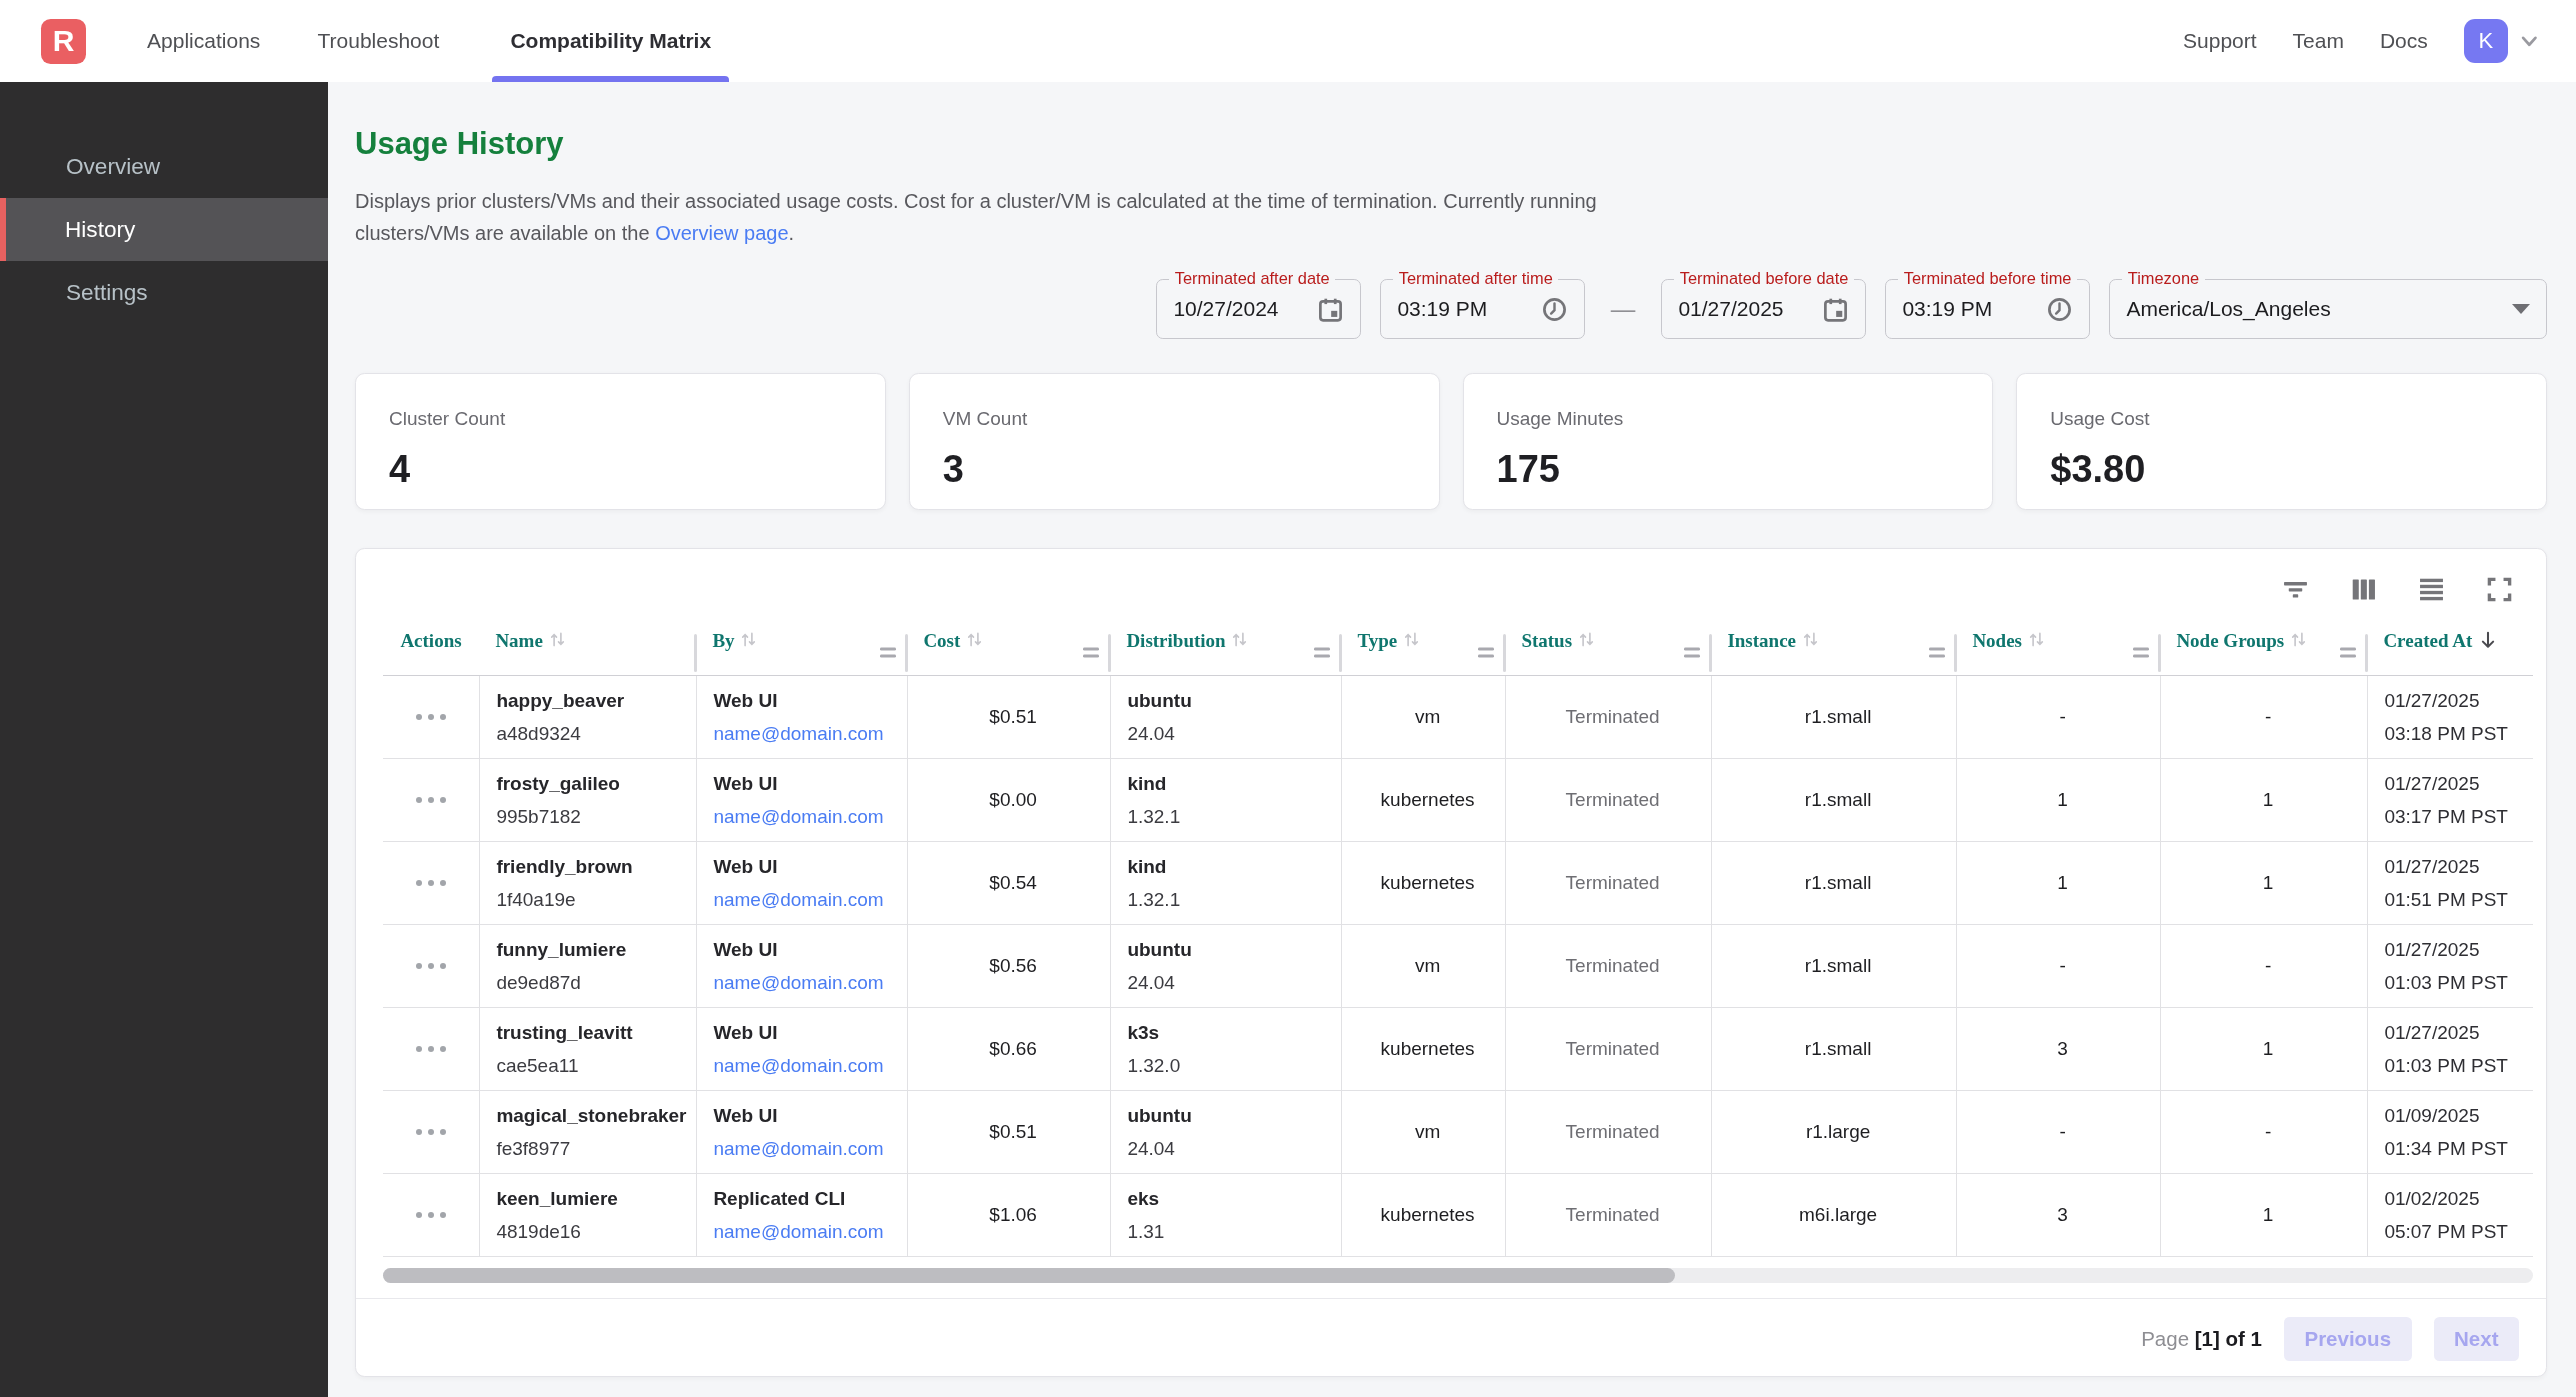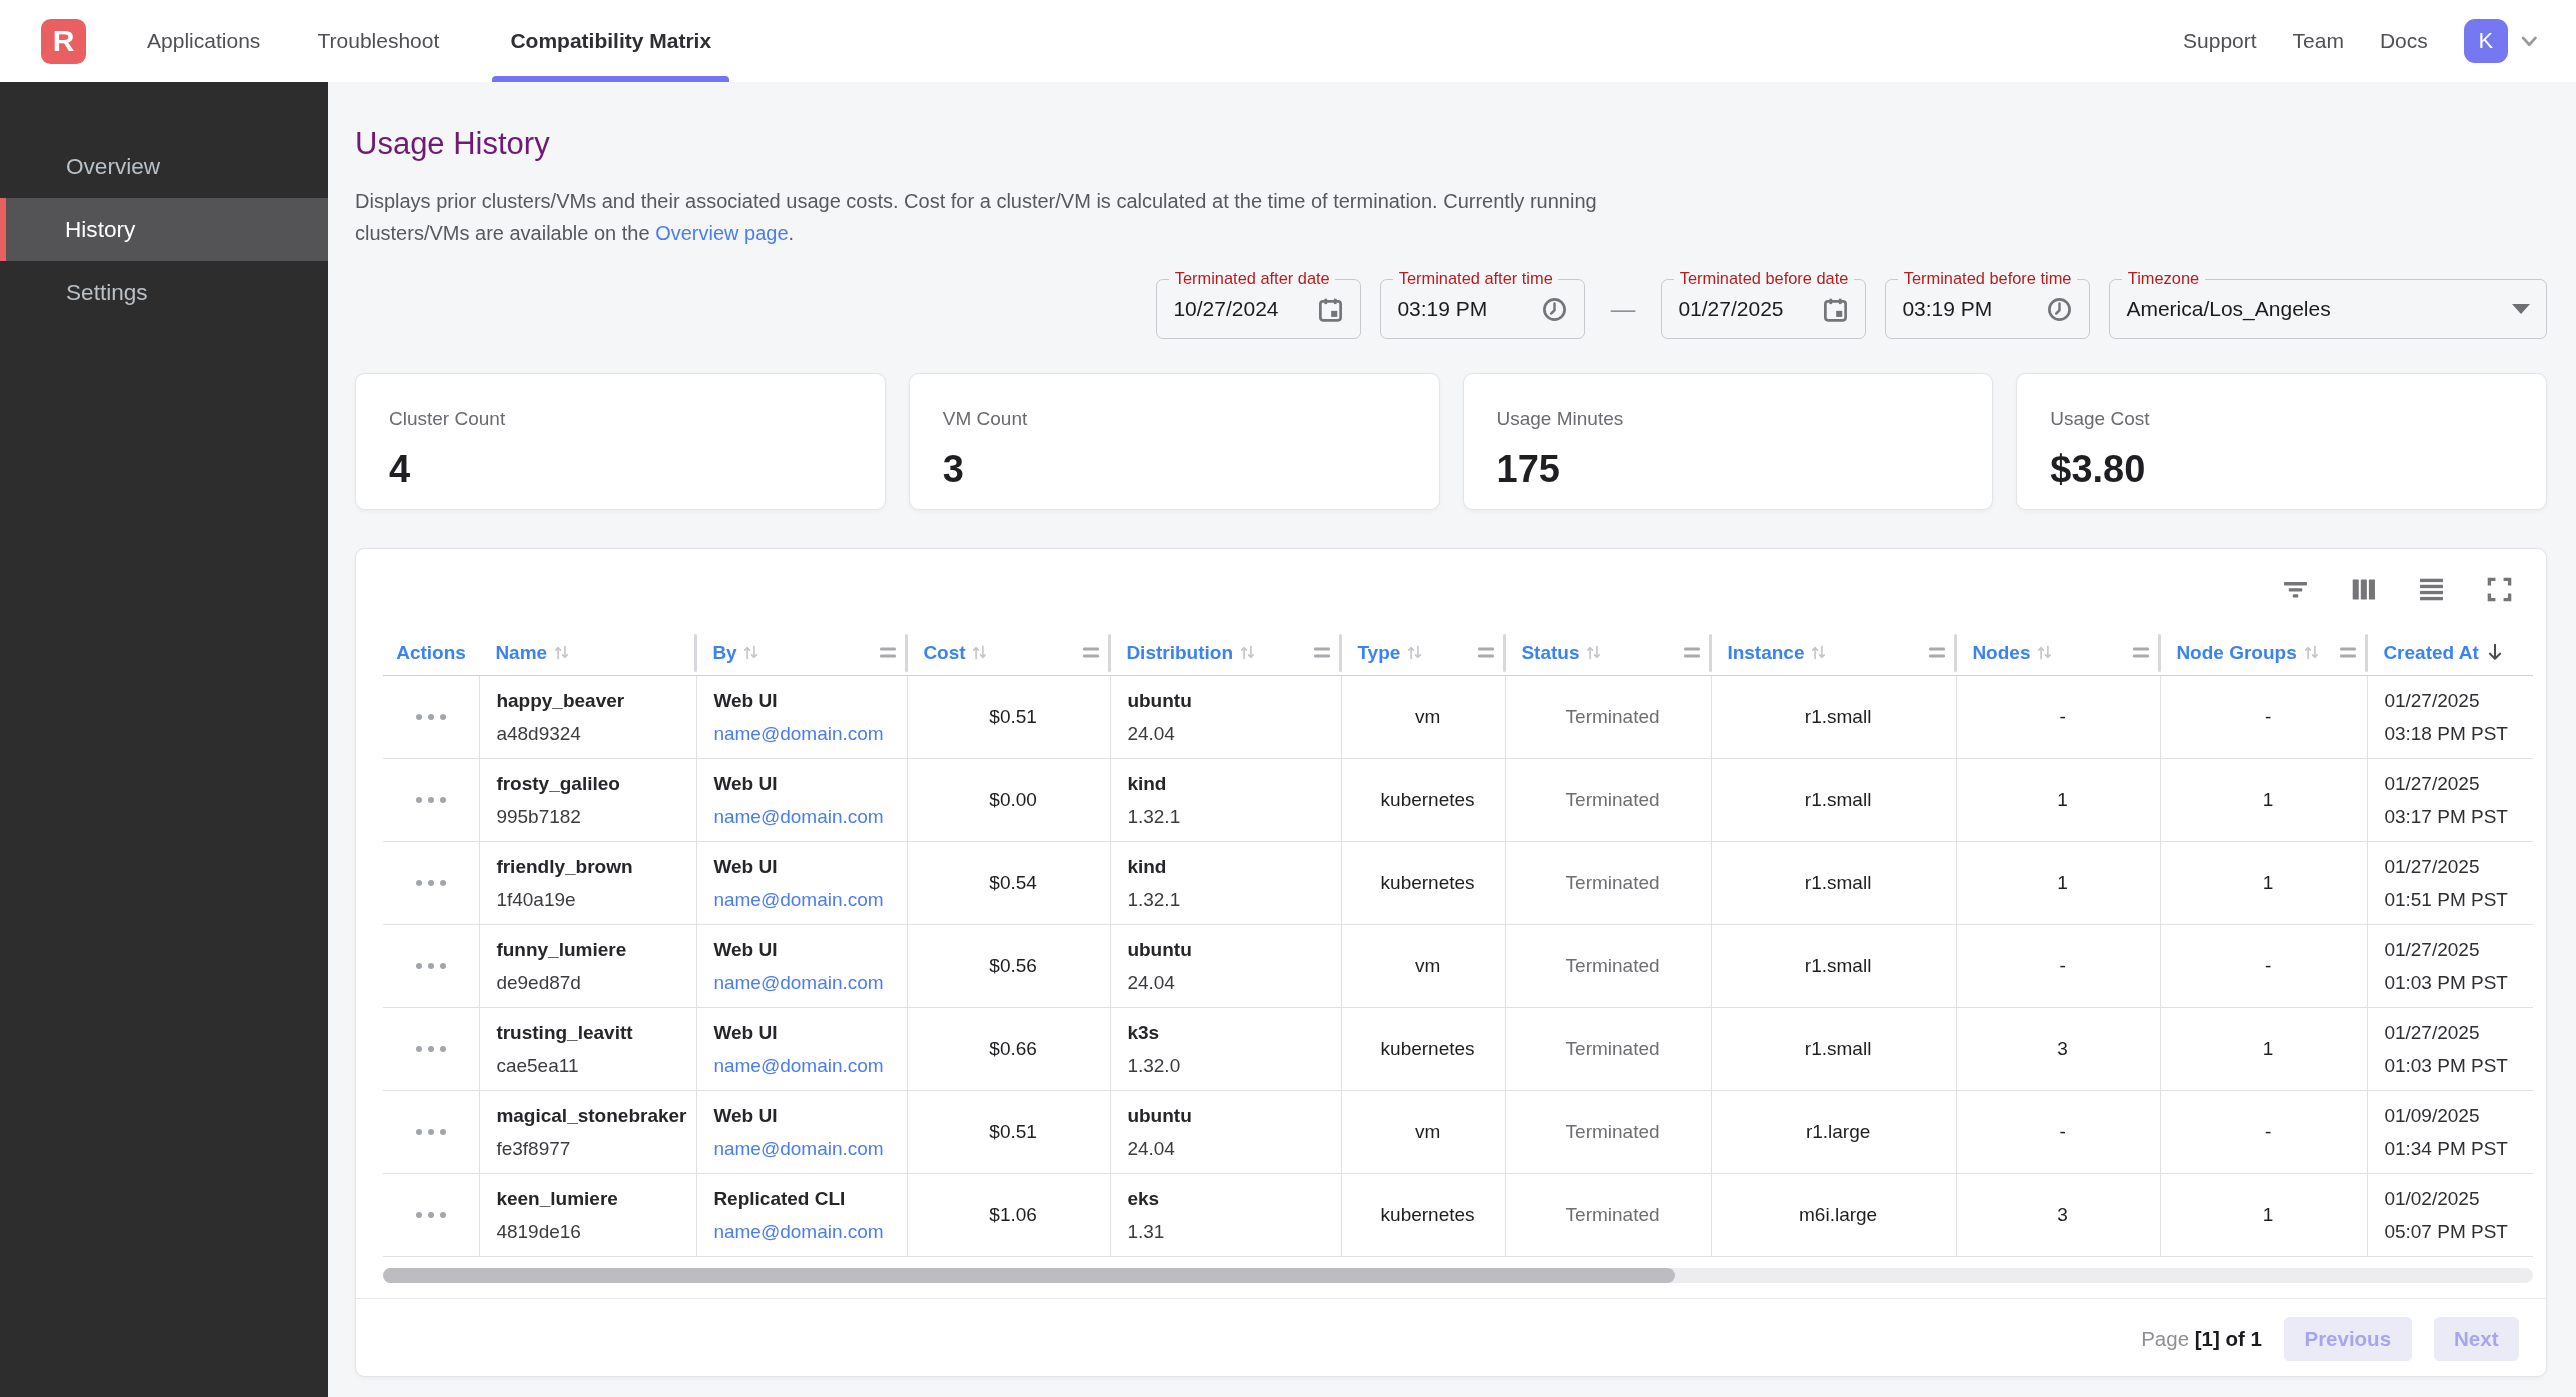--- a/index.html
+++ b/index.html
@@ -21,21 +21,21 @@
   .avatar{width:44px;height:44px;border-radius:11px;background:#7678f2;color:#fff;font-size:22px;
           display:flex;align-items:center;justify-content:center;cursor:pointer;}
 
   
   .bodyrow{display:flex;height:1315px;}
   .sidebar{width:328px;background:#2e2d2e;flex:0 0 auto;padding-top:53px;}
   .side-item{height:63px;display:flex;align-items:center;padding-left:66px;font-size:22.6px;color:#b7c1c7;cursor:pointer;}
   .side-item.active{background:#545356;color:#fff;border-left:6.8px solid #e76160;padding-left:59px;}
   .main{flex:1;padding:0 29px 0 27px;}
 
-  .page-title{font-size:31px;font-weight:400;color:#701a75;margin:44px 0 0 0;}
+  .page-title{font-size:31px;font-weight:700;color:#15803d;margin:44px 0 0 0;}
   .page-desc{font-size:20px;line-height:32px;color:#58585d;margin-top:23px;width:1306px;}
   .desc-link{color:#4a7cf3;cursor:pointer;}
 
   
   .filters{display:flex;justify-content:flex-end;align-items:center;gap:19px;margin-top:30px;height:60px;}
   .field{position:relative;height:60px;border:1.4px solid #c7c7cd;border-radius:6.8px;background:transparent;
          display:flex;align-items:center;padding:0 16.4px;cursor:pointer;}
   .field .flabel{position:absolute;top:-11px;left:12.3px;background:#f5f6f8;padding:0 5.5px;font-size:16.4px;color:#b91c1c;white-space:nowrap;}
   .field .fvalue{font-size:21px;color:#1c1c1f;flex:1;white-space:nowrap;}
   .f-date{width:205px;} .f-time{width:205px;} .f-tz{width:438px;}
@@ -50,21 +50,21 @@
   .stat .slabel{font-size:19px;color:#6a6a70;}
   .stat .svalue{font-size:38px;font-weight:700;color:#1f1f23;margin-top:18px;}
 
   
   .tablecard{margin-top:38px;height:829px;position:relative;}
   .toolbar{height:81px;display:flex;align-items:center;justify-content:flex-end;gap:37px;padding-right:31px;}
   .tbicon{width:31px;height:31px;display:flex;align-items:center;justify-content:center;cursor:pointer;}
 
   .grid{width:2150px;margin-left:27px;font-size:19px;}
   .thead{display:flex;height:46px;align-items:center;border-bottom:0.7px solid #d0d0d5;}
-  .th{position:relative;display:flex;align-items:center;height:100%;font-weight:700;color:#3b82f6;padding-left:16.4px;}
+  .th{position:relative;display:flex;align-items:flex-start;height:100%;font-weight:700;color:#0f766e;padding-left:16.4px;font-family:Liberation Serif, serif;}
   .th.center{justify-content:center;padding-left:0;}
   .th .sep{position:absolute;left:-2.1px;top:4.1px;width:3.4px;height:38px;border-radius:2.1px;background:#d8d8dc;}
   .menu-ic{position:absolute;right:11px;top:50%;transform:translateY(-50%);display:flex;flex-direction:column;gap:4.1px;cursor:pointer;}
   .menu-ic i{display:block;width:16.4px;height:3.4px;border-radius:1.4px;background:#a9a9af;}
   .sorticon{margin-left:6.8px;flex:0 0 auto;}
 
   .tr{display:flex;height:83px;border-bottom:0.7px solid #e1e1e4;background:#fff;}
   .td{height:100%;padding:0 8.2px 0 16.4px;display:flex;flex-direction:column;justify-content:center;gap:11px;border-left:0.7px solid #e1e1e4;overflow:hidden;}
   .td:first-child{border-left:none;}
   .td.single{flex-direction:row;align-items:center;gap:0;}

